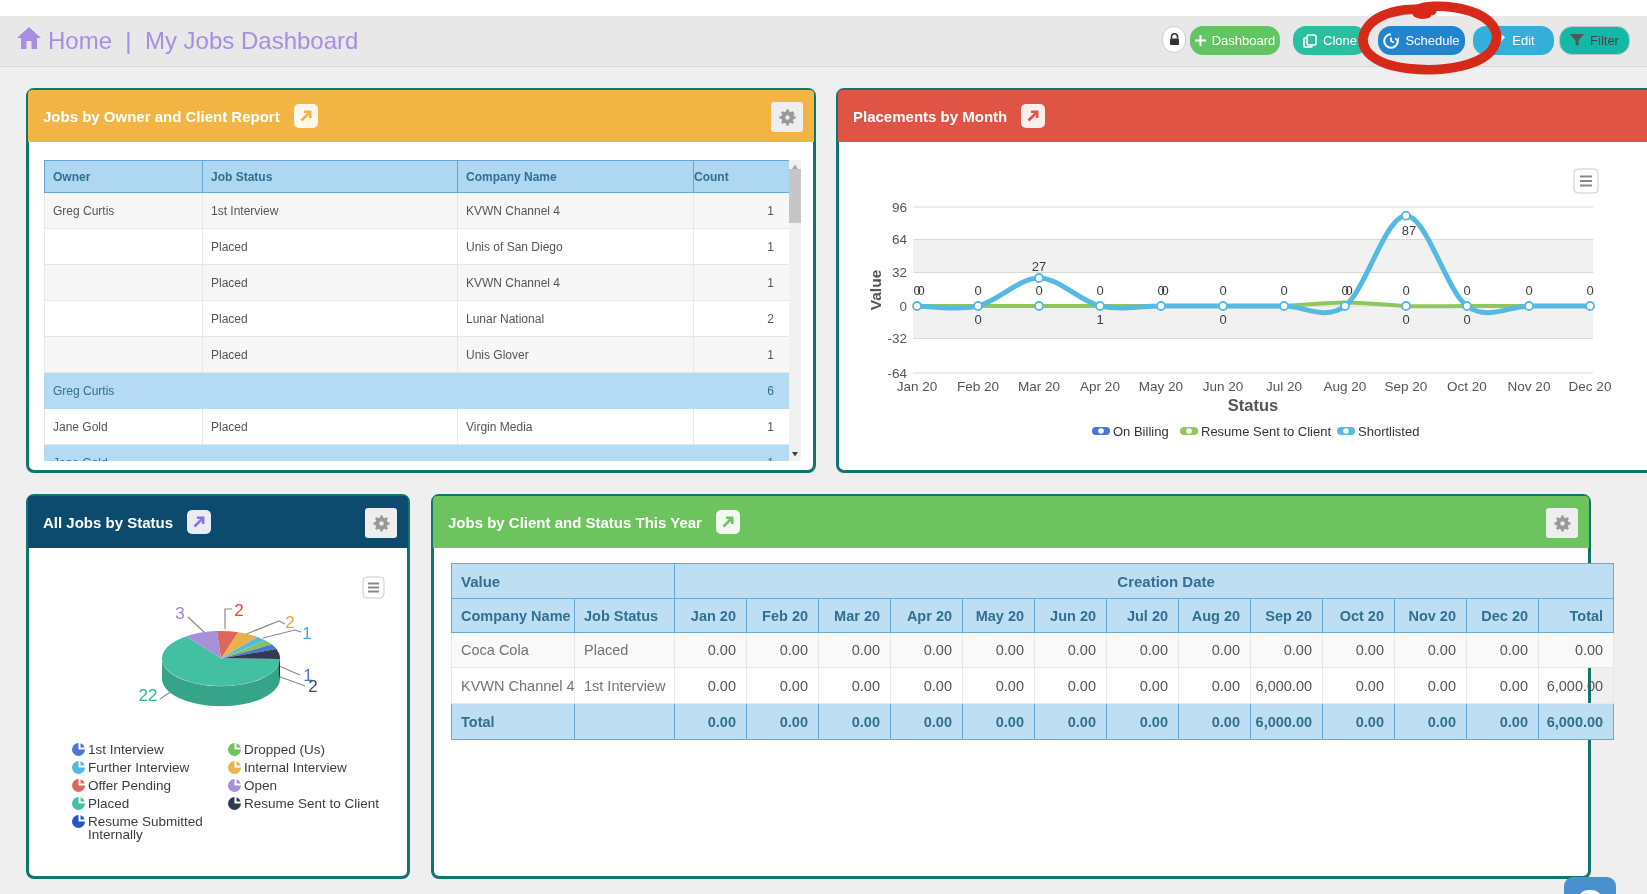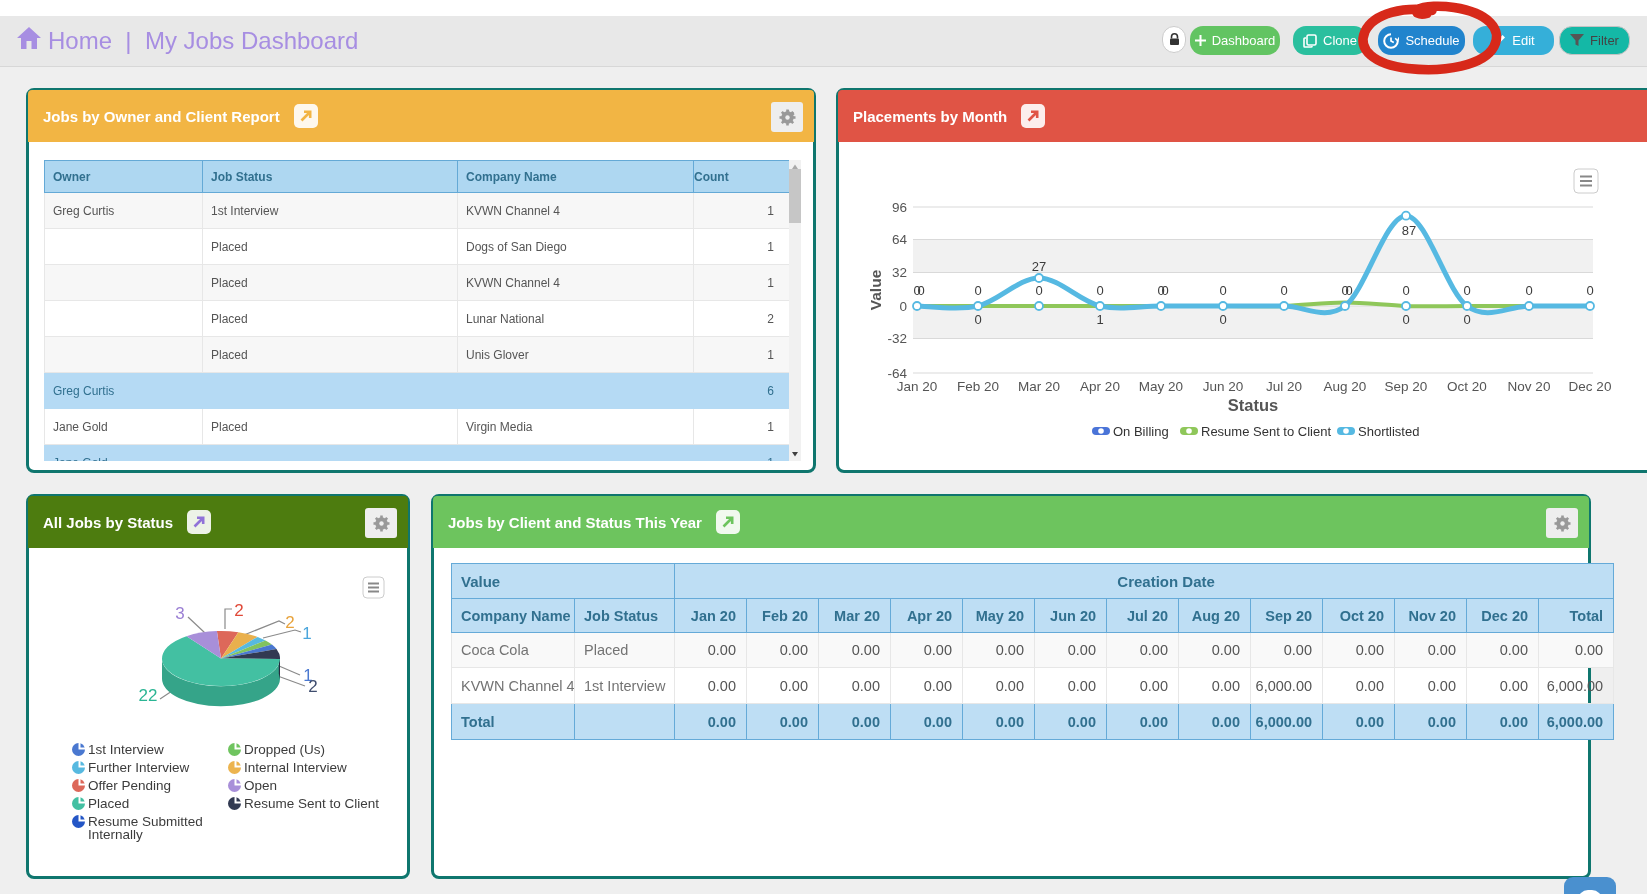--- a/index.html
+++ b/index.html
@@ -113,21 +113,21 @@
     </tr>
     <tr style="height:36px; background:#f7f7f7;">
             <td class="c1">Greg Curtis</td>
             <td class="c1">1st Interview</td>
             <td class="c1">KVWN Channel 4</td>
             <td class="c1r">1</td>
           </tr>
     <tr style="height:36px;">
             <td class="c1"></td>
             <td class="c1">Placed</td>
-            <td class="c1">Dogs of San Diego</td>
+            <td class="c1">Unis of San Diego</td>
             <td class="c1r">1</td>
           </tr>
     <tr style="height:36px; background:#f7f7f7;">
             <td class="c1"></td>
             <td class="c1">Placed</td>
             <td class="c1">KVWN Channel 4</td>
             <td class="c1r">1</td>
           </tr>
     <tr style="height:36px;">
             <td class="c1"></td>
@@ -294,21 +294,21 @@
     <g stroke="#888" stroke-width="2">
           <line x1="741" y1="33.5" x2="753" y2="33.5"></line>
           <line x1="741" y1="38" x2="753" y2="38"></line>
           <line x1="741" y1="42.5" x2="753" y2="42.5"></line>
         </g>
   </svg>
   </div>
 </div>
 
 <div class="panel" style="left:26px; top:494px; width:384px; height:385px;">
-  <div class="phead" style="background:#4d7c0f;">All Jobs by Status
+  <div class="phead" style="background:#0c4a6e;">All Jobs by Status
     <span class="plink">
         <svg width="24" height="24" viewBox="0 0 24 24" style="position:absolute;left:0;top:0;">
           <path d="M7.5 16.5 L15.5 8.5 M10 7.8 H16.2 V14" fill="none" stroke="#9172d8" stroke-width="2.6"></path>
         </svg>
       </span>
   </div>
   <div class="gearbtn">
       <svg width="17" height="17" viewBox="0 0 17 17">
         <g stroke="#999" stroke-width="2.6">
           <line x1="8.5" y1="0.5" x2="8.5" y2="16.5"></line>

